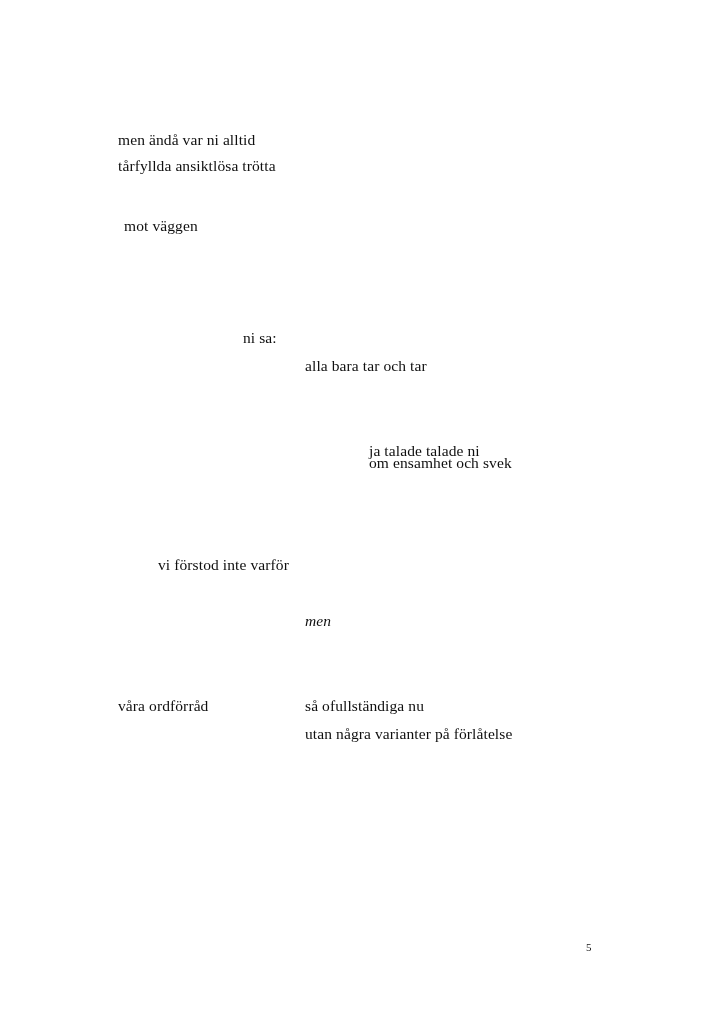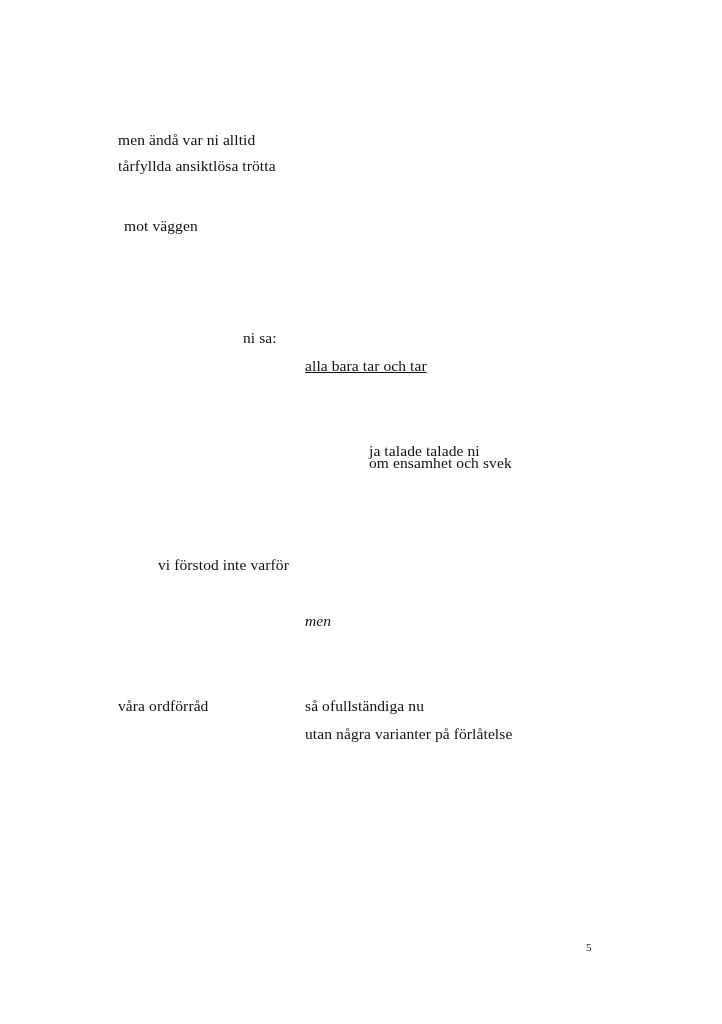--- a/index.html
+++ b/index.html
@@ -32,21 +32,21 @@
     white-space: pre;
     letter-spacing: 0.1px;
   }
   
   .s1a { left: 118px; top: 127px; }
   .s1b { left: 118px; top: 153px; }
 
   .s2a { left: 124px; top: 213px; }
 
   .s3a { left: 243px; top: 325px; }
-  .s3b { left: 305px; top: 353px; text-decoration: underline; }
+  .s3b { left: 305px; top: 353px; }
 
   .s4a { left: 369px; top: 438px; }
   .s4b { left: 369px; top: 450px; }
 
   .s5a { left: 118px; top: 552px; margin-left: 40px; }
 
   .s6a { left: 305px; top: 608px; font-style: italic; }
 
   .s7a { left: 118px; top: 693px; }
   .s7b { left: 305px; top: 693px; }

